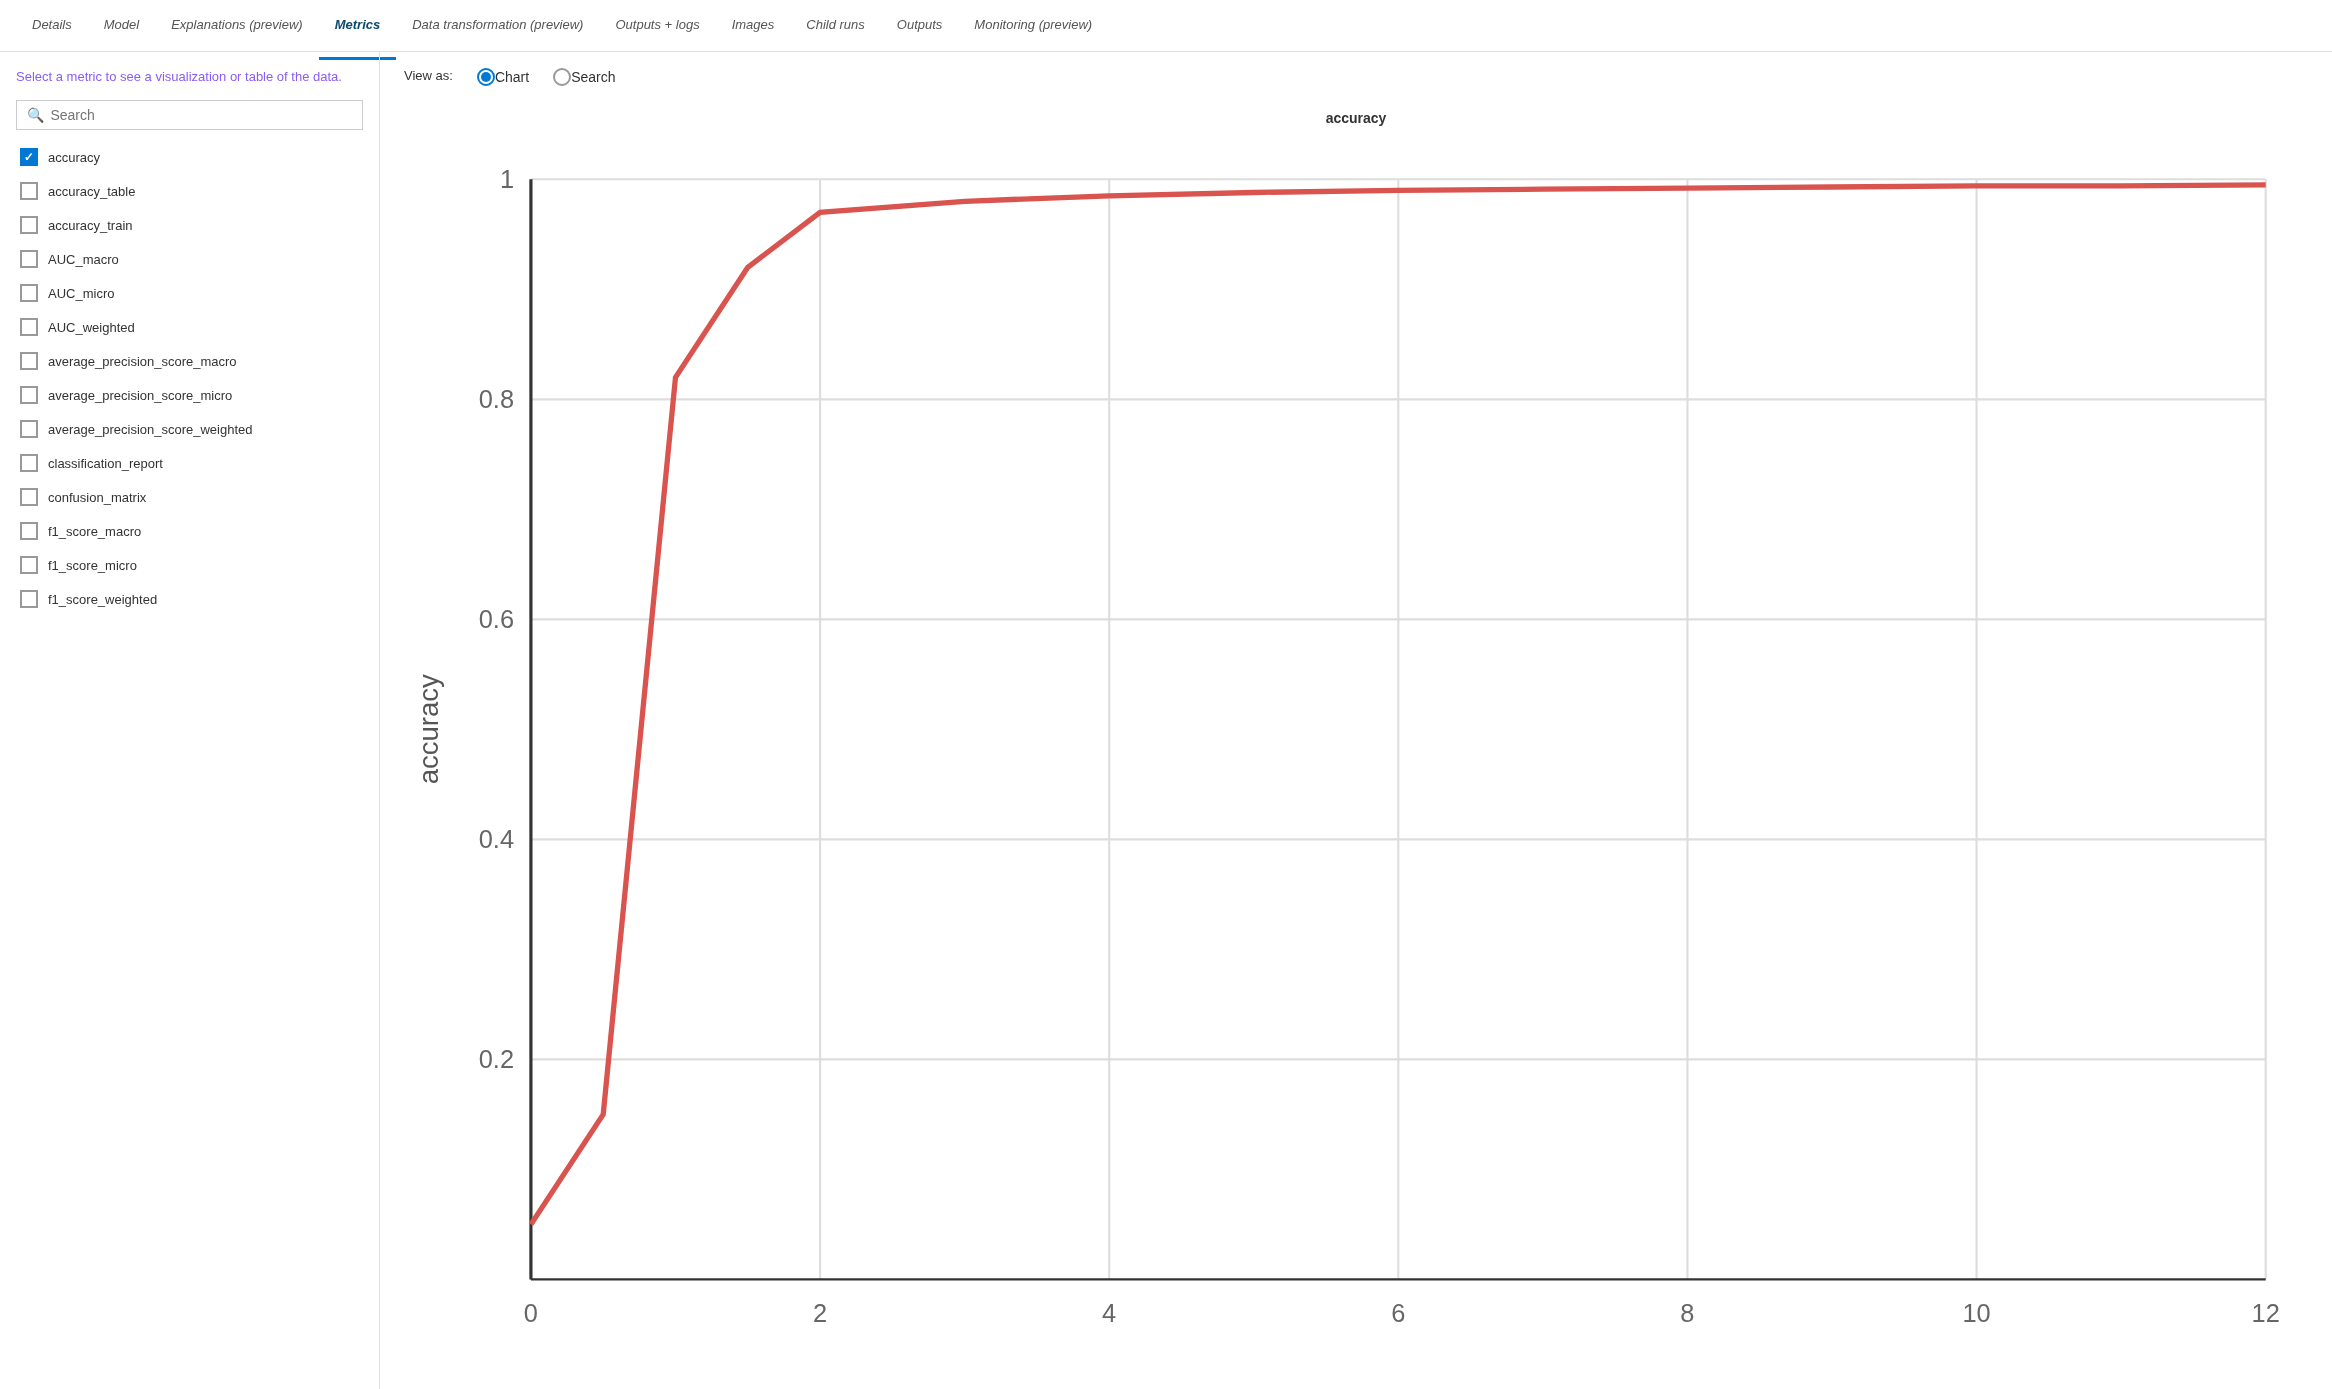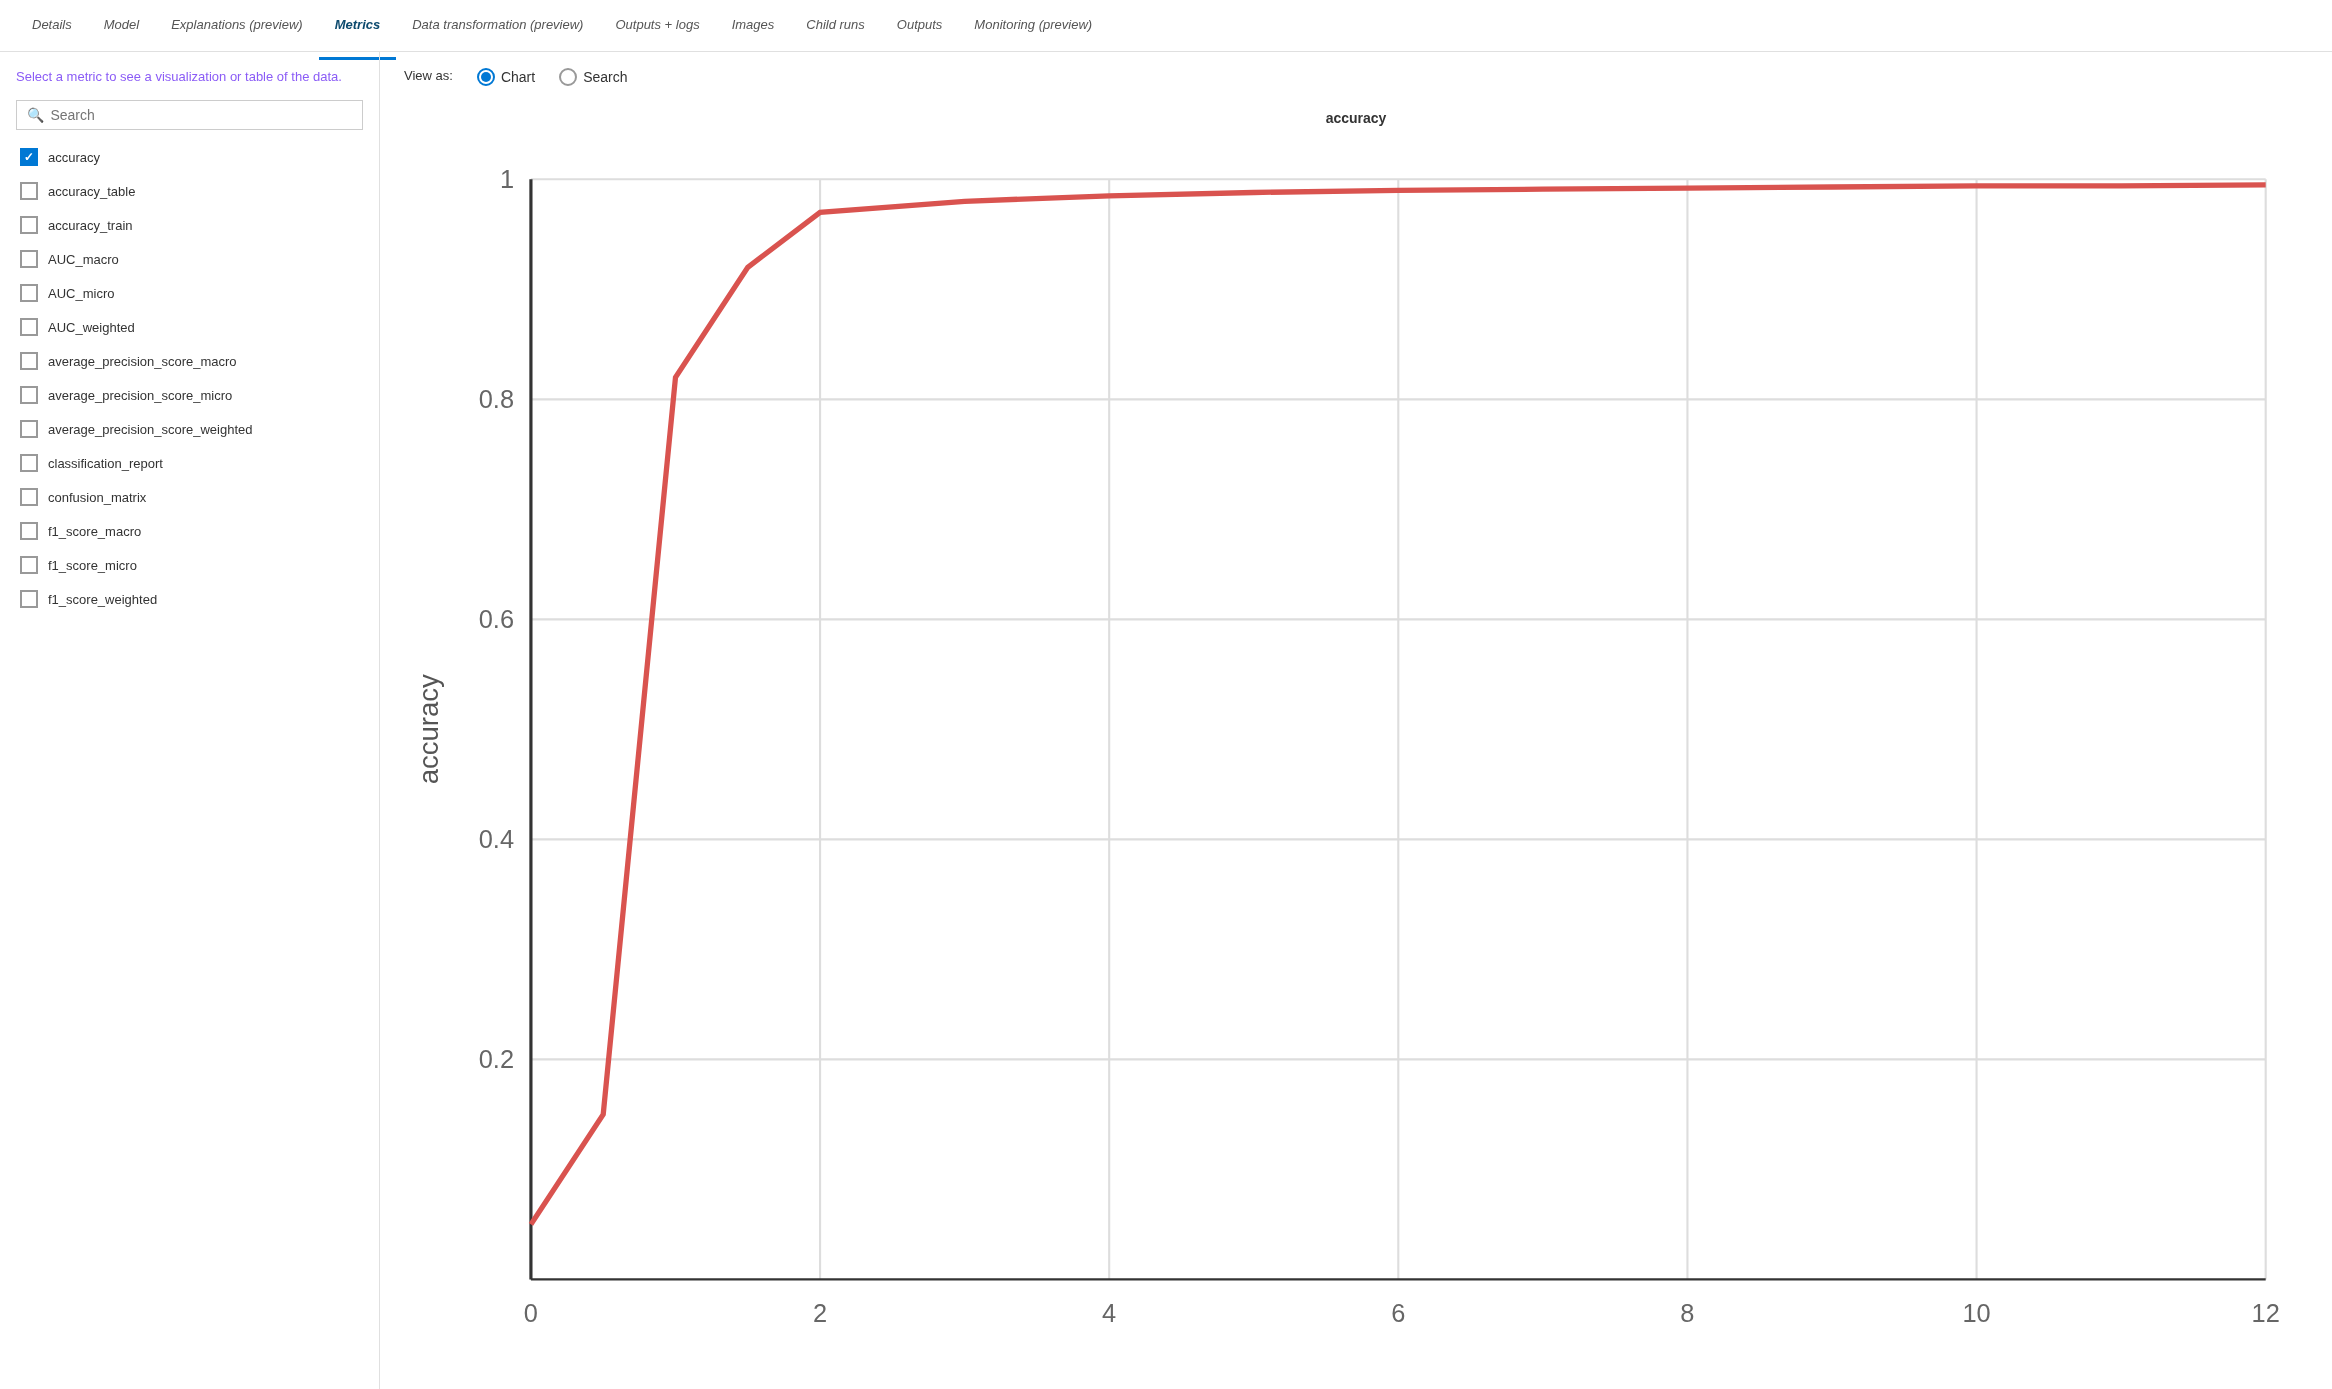--- a/index.html
+++ b/index.html
@@ -128,21 +128,20 @@
       gap: 24px;
       margin-bottom: 24px;
     }
     .view-toggle-label {
       font-size: 13px;
       color: #333;
     }
     .radio-option {
       display: flex;
       align-items: center;
-      gap: 6px;
       cursor: pointer;
       font-size: 14px;
     }
     .radio-circle {
       width: 18px;
       height: 18px;
       border-radius: 50%;
       border: 2px solid #999;
       display: flex;
       align-items: center;

